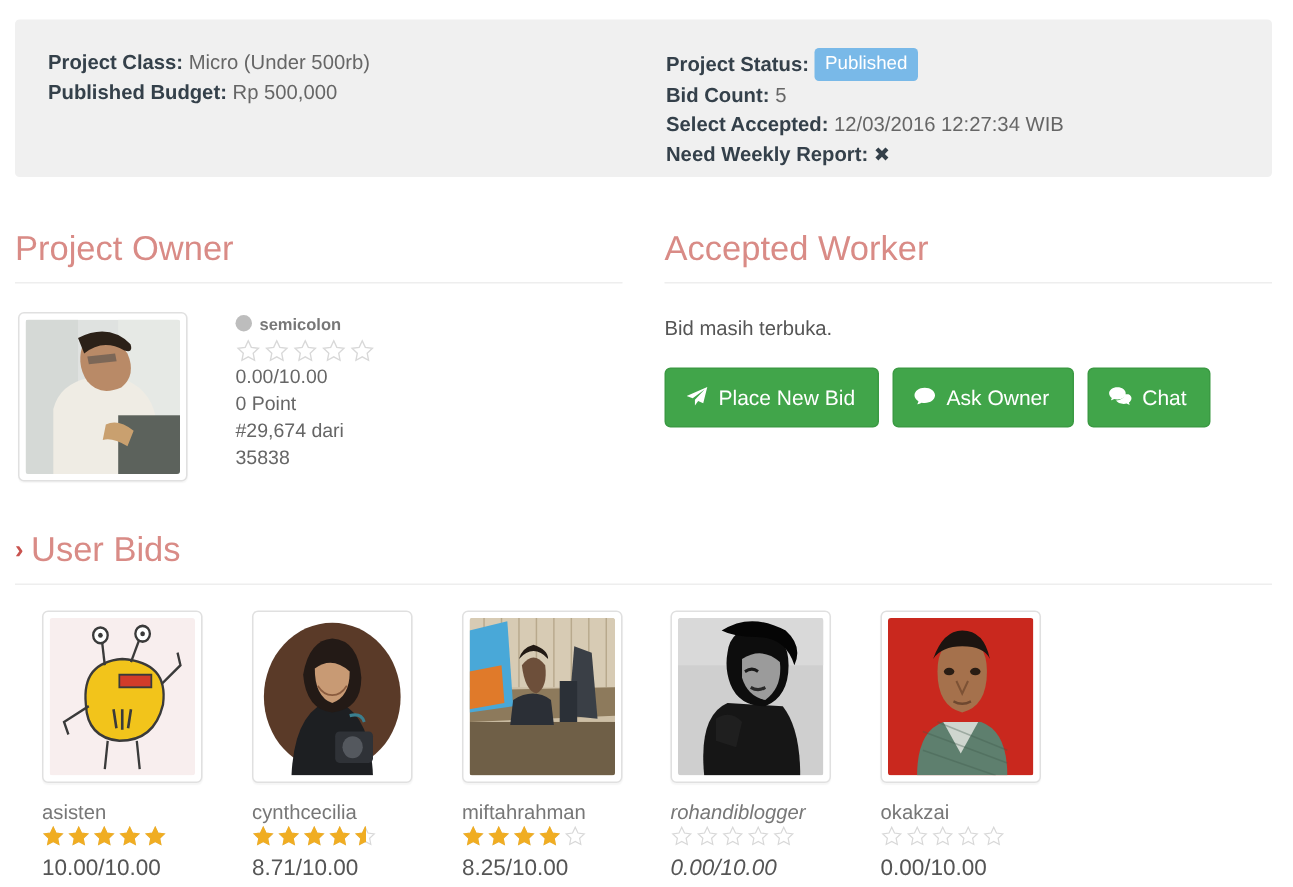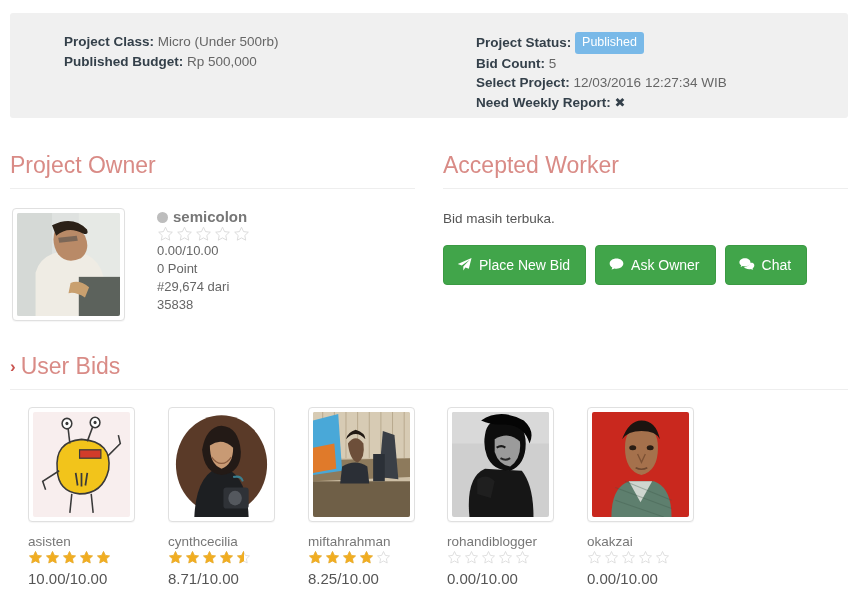--- a/index.html
+++ b/index.html
@@ -15,21 +15,21 @@
   .page { position: relative; width: 862px; height: 591px; }
 
   
   .info-panel {
     position: absolute;
     left: 10px; top: 13px;
     width: 838px; height: 105px;
     background: #f0f0f0;
     border-radius: 3px;
   }
-  .info-col { position: absolute; top: 19px; margin-left: 32px; }
+  .info-col { position: absolute; top: 19px; }
   .info-col.left  { left: 22px; }
   .info-col.right { left: 434px; }
   .info-line {
     font-size: 13.5px;
     line-height: 19.5px;
     color: #4a4a4a;
     white-space: nowrap;
   }
   .info-line .k { font-weight: bold; color: #34404a; }
   .info-line .v { color: #666666; }
@@ -80,21 +80,21 @@
     width: 113px; height: 113px;
     border: 1px solid #e0e0e0;
     border-radius: 4px;
     background: #ffffff;
     padding: 4px;
     box-shadow: 0 1px 1px rgba(0,0,0,.04);
   }
   .owner-thumb .ph { width: 100%; height: 100%; border-radius: 2px; overflow: hidden; }
   .owner-meta { position: absolute; left: 145px; top: 0; }
   .owner-name {
-    font-size: 15px; font-weight: bold; color: #777777;
+    font-size: 11px; font-weight: bold; color: #777777;
     line-height: 18px; white-space: nowrap;
   }
   .status-dot {
     display: inline-block; width: 11px; height: 11px;
     border-radius: 50%; background: #bdbdbd;
     margin-right: 5px; vertical-align: -1px;
   }
   .owner-line { font-size: 13px; color: #666666; line-height: 18px; }
 
   
@@ -171,21 +171,21 @@
 <div class="page">
 
   <div class="info-panel">
     <div class="info-col left" id="info-left">
         <div class="info-line"><span class="k">Project Class:</span> <span class="v">Micro (Under 500rb)</span></div>
         <div class="info-line"><span class="k">Published Budget:</span> <span class="v">Rp 500,000</span></div>
       </div>
     <div class="info-col right" id="info-right">
         <div class="info-line"><span class="k">Project Status:</span> <span class="badge-published">Published</span></div>
         <div class="info-line"><span class="k">Bid Count:</span> <span class="v">5</span></div>
-        <div class="info-line"><span class="k">Select Project:</span> <span class="v">12/03/2016 12:27:34 WIB</span></div>
+        <div class="info-line"><span class="k">Select Accepted:</span> <span class="v">12/03/2016 12:27:34 WIB</span></div>
         <div class="info-line"><span class="k">Need Weekly Report:</span> <span class="xmark">✖</span></div>
       </div>
   </div>
 
   <div class="sect" id="sect-owner">
     <div class="sect-title">Project Owner</div>
     <div class="sect-rule"></div>
   </div>
 
   <div class="sect" id="sect-worker">
@@ -397,21 +397,21 @@
               <path d="M8.5 1.2 L10.55 5.6 L15.3 6.2 L11.8 9.5 L12.7 14.2 L8.5 11.9 L4.3 14.2 L5.2 9.5 L1.7 6.2 L6.45 5.6 Z" fill="none" stroke="#d8d8d8" stroke-width="0.9"></path>
             </svg><span class="fg" style="width:15px">
               <svg viewBox="0 0 17 16">
                 <path d="M8.5 1.2 L10.55 5.6 L15.3 6.2 L11.8 9.5 L12.7 14.2 L8.5 11.9 L4.3 14.2 L5.2 9.5 L1.7 6.2 L6.45 5.6 Z" fill="#f0ad22" stroke="#f0ad22" stroke-width="0.9"></path>
               </svg>
             </span></span><span class="star"><svg viewBox="0 0 17 16">
               <path d="M8.5 1.2 L10.55 5.6 L15.3 6.2 L11.8 9.5 L12.7 14.2 L8.5 11.9 L4.3 14.2 L5.2 9.5 L1.7 6.2 L6.45 5.6 Z" fill="none" stroke="#d8d8d8" stroke-width="0.9"></path>
             </svg></span></div>
         <div class="bid-score">8.25/10.00</div>
       </div>
-      <div class="bid-card" style="left: 437px;">
+      <div class="bid-card" style="left: 437px; font-style: italic;">
         <div class="bid-thumb">
           <div class="ph"><svg viewBox="0 0 100 100" preserveAspectRatio="none" width="100%" height="100%">
               <rect width="100" height="100" fill="#cfcfcf"></rect>
               <rect x="0" y="0" width="100" height="30" fill="#d9d9d9"></rect>
               <path d="M18 100 Q14 62 34 54 L72 56 Q84 70 84 100 Z" fill="#161616"></path>
               <path d="M34 22 Q36 6 56 6 Q76 10 76 30 Q76 50 60 56 Q42 56 36 42 Q32 32 34 22 Z" fill="#0d0d0d"></path>
               <path d="M44 26 Q58 18 70 28 Q72 44 60 52 Q48 50 44 38 Z" fill="#9b9b9b"></path>
               <path d="M46 34 q5 -3 9 0" stroke="#1a1a1a" stroke-width="2" fill="none"></path>
               <path d="M50 44 q5 3 10 0" stroke="#2a2a2a" stroke-width="2" fill="none"></path>
               <path d="M30 8 Q50 -4 74 8 Q86 18 80 30 Q74 12 54 12 Q38 12 30 8 Z" fill="#050505"></path>

